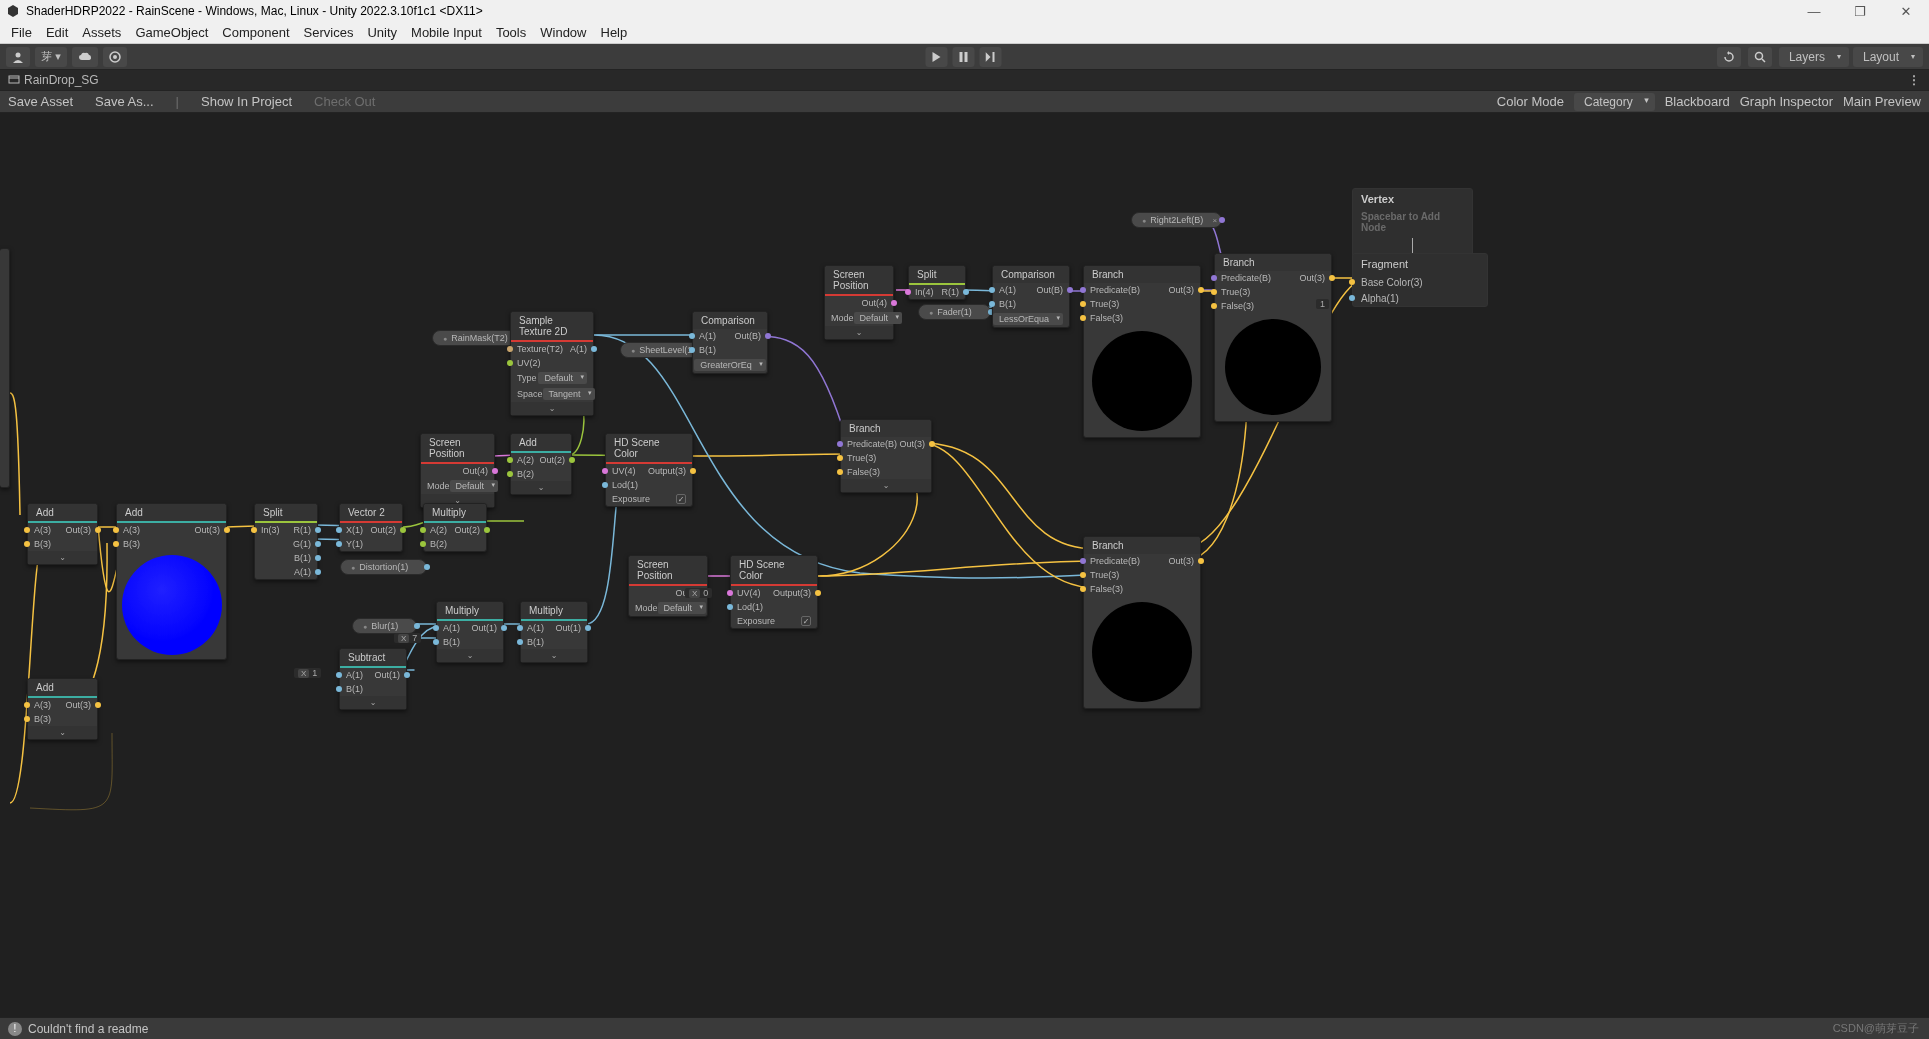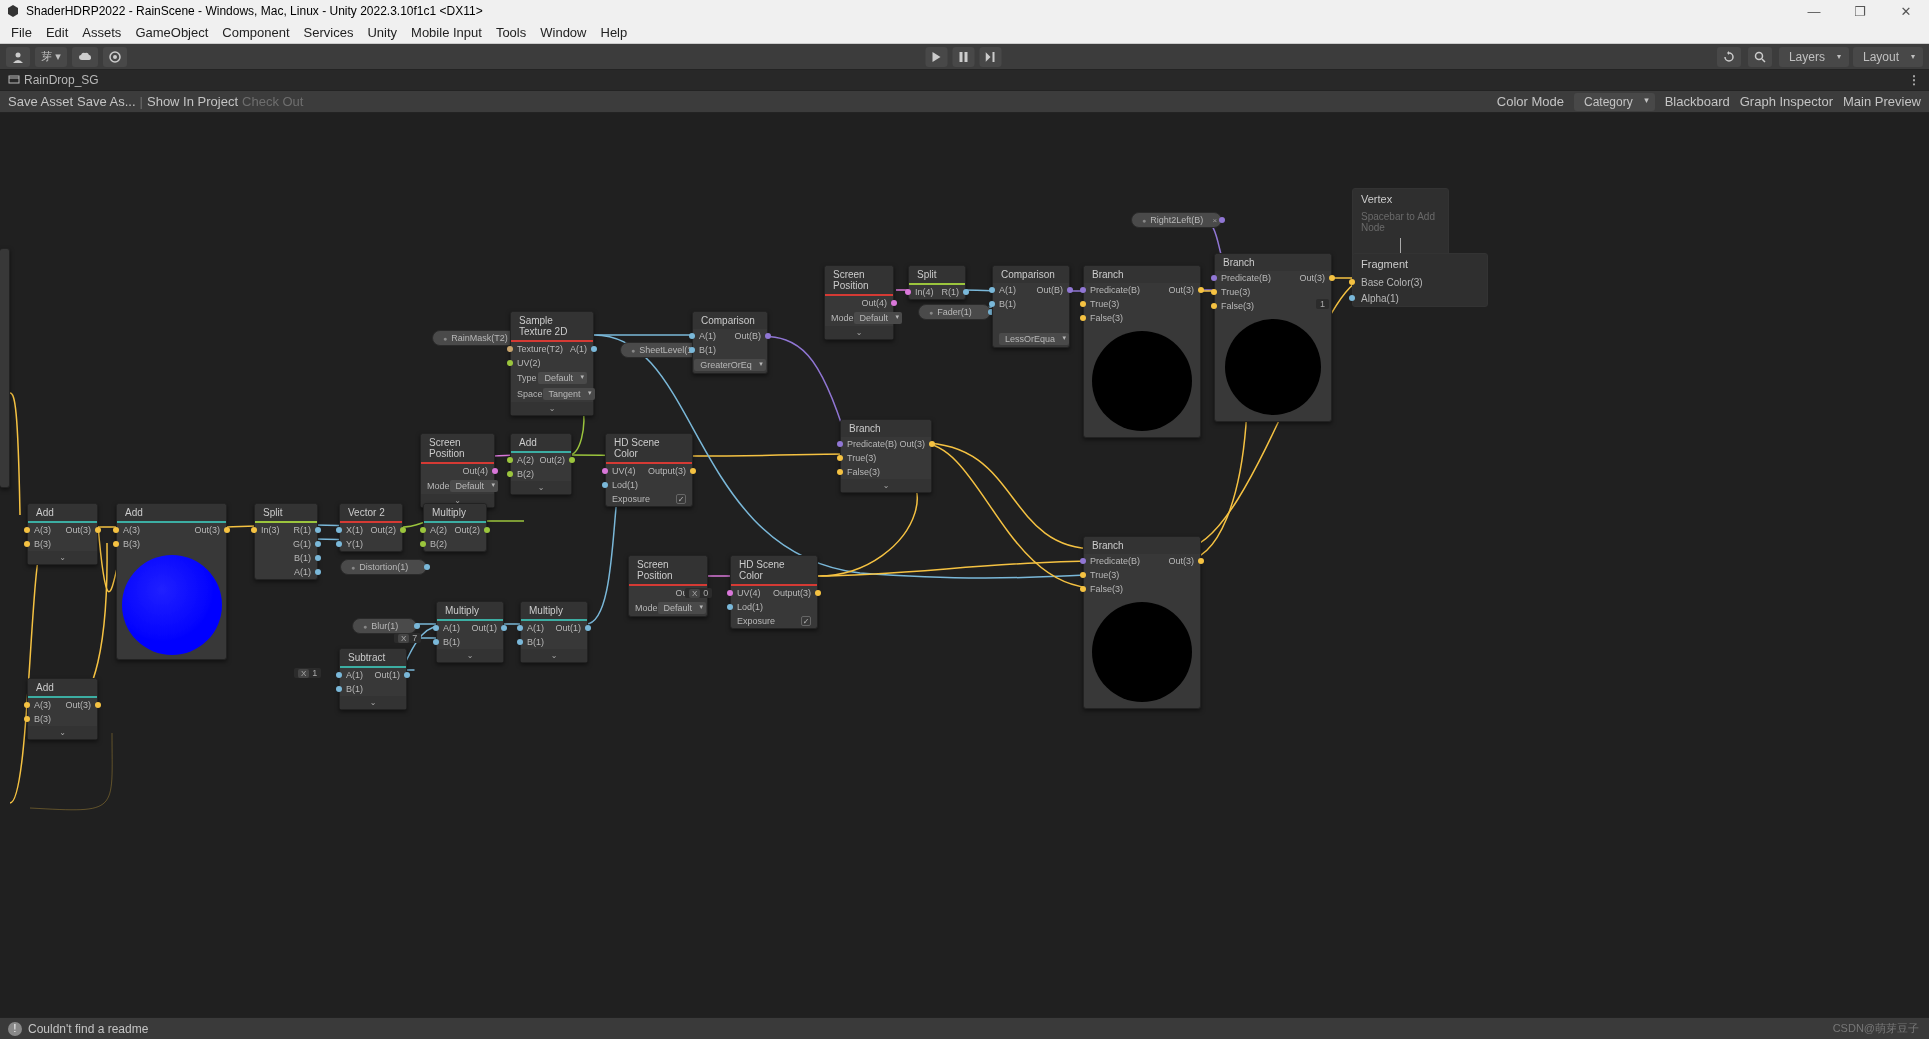--- a/index.html
+++ b/index.html
@@ -21,21 +21,21 @@
 .tb-center { position:absolute; left:50%; transform:translateX(-50%); display:flex; gap:2px; }
 .tb-right { position:absolute; right:6px; display:flex; gap:4px; align-items:center; }
 .tb-drop { height:20px; background:#484848; border-radius:3px; padding:0 8px 0 10px; display:flex; align-items:center; gap:12px; color:#c0c0c0; font-size:12px; }
 .tb-drop::after { content:"▾"; font-size:8px; }
 
 
 .tab-head { height:20px; background:#282828; display:flex; align-items:center; padding:0 8px; font-size:12px; color:#b8b8b8; position:relative; }
 .tab-head .dots { position:absolute; right:8px; font-weight:bold; letter-spacing:1px; }
 
 
-.asset-bar { height:23px; background:#3c3c3c; border-top:1px solid #232323; border-bottom:1px solid #232323; display:flex; align-items:center; padding:0 8px; gap:4px; font-size:13px; color:#c4c4c4; position:relative; }
+.asset-bar { height:23px; background:#3c3c3c; border-top:1px solid #232323; border-bottom:1px solid #232323; display:flex; align-items:center; padding:0 8px; gap:22px; font-size:13px; color:#c4c4c4; position:relative; }
 .asset-bar .dim { color:#6e6e6e; }
 .asset-right { position:absolute; right:8px; display:flex; align-items:center; gap:10px; }
 .asset-dd { background:#484848; padding:2px 22px 2px 10px; border-radius:3px; position:relative; font-size:12px; }
 .asset-dd::after { content:"▾"; position:absolute; right:6px; font-size:9px; }
 
 
 .canvas { position:relative; background:#202020; width:100%; height:calc(1039px - 22px - 22px - 26px - 20px - 23px - 22px); overflow:hidden; }
 svg.wires { position:absolute; inset:0; pointer-events:none; }
 
 
@@ -712,21 +712,21 @@
           <span>Out(B)</span>
           <span class="port out b"></span>
         </span>
       </div>
   <div class="row">
         <span class="pl">
           <span class="port in f"></span>
           <span>B(1)</span>
         </span>
       </div>
-  <div class="row" style="justify-content:flex-start;margin-top:20px;">
+  <div class="row" style="justify-content:flex-end;">
         <span class="dd">LessOrEqua</span>
       </div>
 </div>
 <div class="node" style="left:1083px; top:152px; width:118px;">
   <div class="nt">Branch</div>
   <div class="row">
         <span class="pl">
           <span class="port in b"></span>
           <span>Predicate(B)</span>
         </span>
@@ -803,21 +803,21 @@
       </div>
   <div class="preview-sphere" style="width:96px;height:96px;"></div>
 </div>
 
 <div class="pill input dot" style="left:1131px; top:99px;">
   <span>Right2Left(B)</span>
       <span class="close">×</span>
       <span class="port out b"></span>
 </div>
 
-<div class="ctx" style="left:1352px; top:75px; width:97px;">
+<div class="ctx" style="left:1352px; top:75px; width:121px;font-weight:bold;">
   <div class="chead">Vertex</div>
   <div class="chint">Spacebar to Add Node</div>
   <div style="height:22px; display:flex; align-items:center; justify-content:center;">
         <div style="width:1px;height:16px;background:#aaa;"></div>
       </div>
 </div>
 
 <div class="ctx" style="left:1352px; top:140px; width:136px;">
   <div class="chead">Fragment</div>
   <div class="crow">

